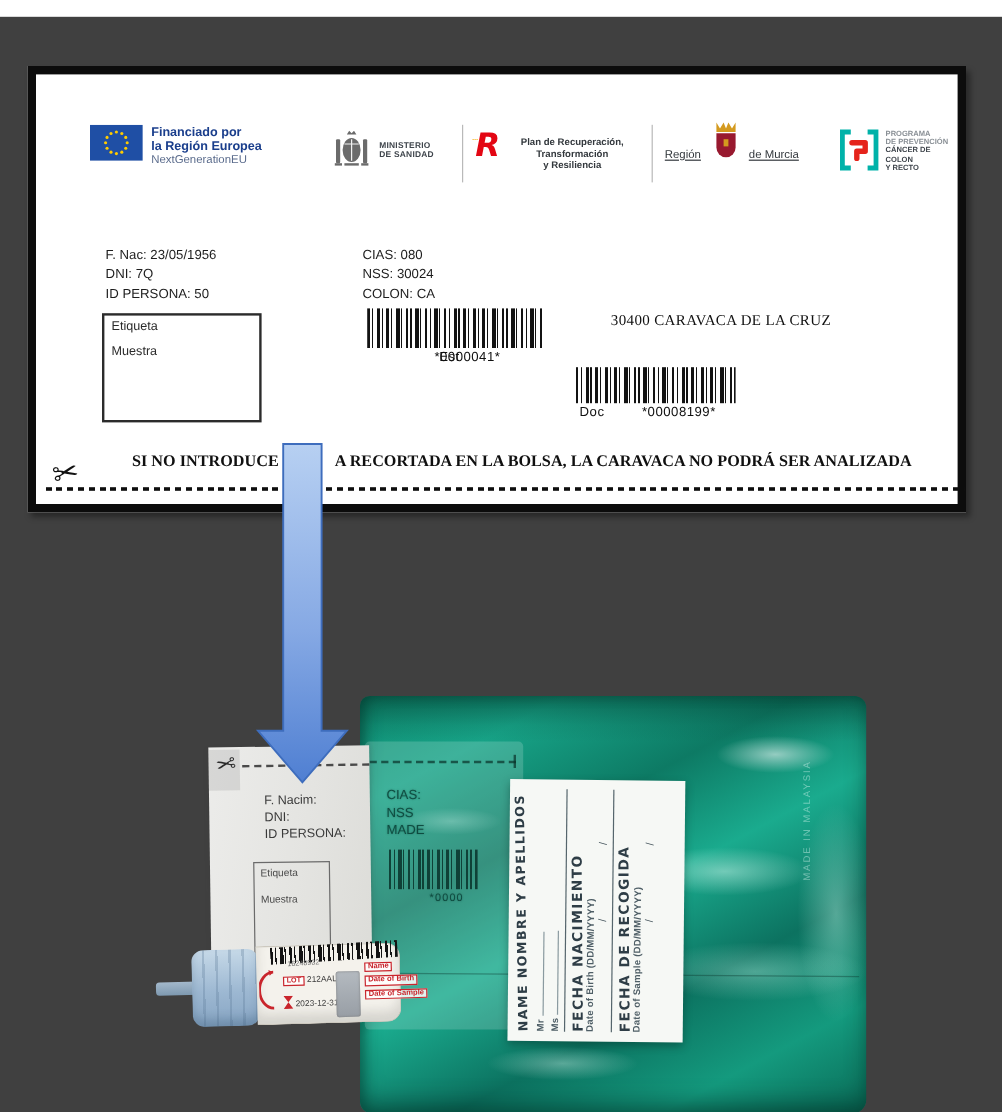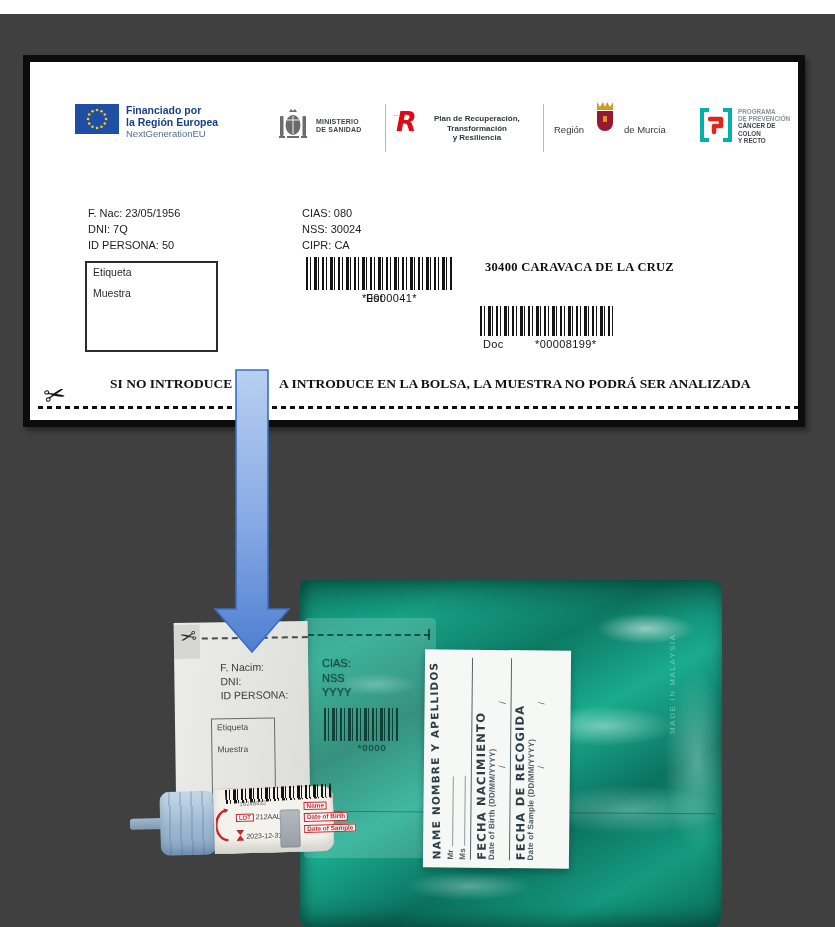--- a/index.html
+++ b/index.html
@@ -12,21 +12,21 @@
             border:7px solid #0c0c0c; background:#fff; z-index:10;
             box-shadow:3px 4px 5px rgba(0,0,0,0.40); }
   #letter .abs { position:absolute; }
 
   
   .logo-row-text { color:#1a3e8c; font-weight:bold; font-size:10.5px; line-height:12px; }
   .eu-sub { color:#5a6b8c; font-weight:normal; font-size:9.5px; }
   .gov-text { font-size:7px; line-height:8px; color:#3f454c; font-weight:bold; letter-spacing:.2px; }
   .divider { width:1px; background:#b9b9b9; }
   .plan-text { font-size:8px; line-height:9.5px; color:#33383d; font-weight:bold; }
-  .murcia-text { font-size:9.5px; color:#33383d; }
+  .murcia-text { font-size:9.5px; color:#33383d;text-decoration:underline; }
   .prog-text-a { font-size:6.3px; line-height:7.2px; color:#8a9096; font-weight:bold; }
   .prog-text-b { font-size:6.3px; line-height:7.2px; color:#3f454c; font-weight:bold; }
   .plan-r { font-family:"DejaVu Sans", sans-serif; font-style:italic; font-weight:bold;
             font-size:27px; color:#e30613; line-height:27px; }
   .plan-dots { position:absolute; left:-3px; top:3px; color:#f5a800; font-size:8px; letter-spacing:-1px; }
 
   
   .pdata { font-size:11px; line-height:16px; color:#1d1d1d; }
 
   
@@ -239,40 +239,40 @@
     </div>
 
     <div class="abs pdata" style="left:58px; top:143px;">
       <div>F. Nac: 23/05/1956</div>
       <div>DNI:  7Q</div>
       <div>ID PERSONA: 50</div>
     </div>
     <div class="abs pdata" style="left:272px; top:143px;">
       <div>CIAS: 080</div>
       <div>NSS: 30024</div>
-      <div>CIPR: CA</div>
+      <div>COLON: CA</div>
     </div>
 
     <div class="abs" id="etq-box">
       <div>Etiqueta</div>
       <div class="m">Muestra</div>
     </div>
 
     <div class="abs bc" style="left:276px; top:195px; width:148px; height:33px;"></div>
     <div class="abs bc-label" style="left:288px; top:230px;padding-left:48px;">Est</div>
     <div class="abs bc-label" style="left:332px; top:230px;">*0000041*</div>
 
-    <div class="abs serif" id="address" style="left:455px; top:198px;font-weight:bold;">30400  CARAVACA DE LA CRUZ</div>
+    <div class="abs serif" id="address" style="left:479px; top:198px;">30400  CARAVACA DE LA CRUZ</div>
 
     <div class="abs bc" style="left:450px; top:244px; width:133px; height:30px;"></div>
     <div class="abs bc-label" style="left:453px; top:276px;">Doc</div>
     <div class="abs bc-label" style="left:505px; top:276px;">*00008199*</div>
 
     <div class="abs serif warn" style="left:80px; top:314px;">SI NO INTRODUCE LA</div>
-    <div class="abs serif warn" style="left:249px; top:314px;">A INTRODUCE EN LA BOLSA, LA MUESTRA NO PODRÁ SER ANALIZADA</div>
+    <div class="abs serif warn" style="left:249px; top:314px;">A RECORTADA EN LA BOLSA, LA CARAVACA NO PODRÁ SER ANALIZADA</div>
 
     <div class="abs" id="cutline"></div>
     <div class="abs scissors" id="letter-scissors">✂</div>
   </div>
 
   <div id="down-arrow">
     <svg width="78" height="285" viewBox="0 0 78 285">
       <defs>
         <linearGradient id="ag" x1="0" y1="0" x2="0" y2="1">
           <stop offset="0" stop-color="#b7d0f2"></stop>
@@ -286,21 +286,21 @@
 
   <div id="bag-shadow"></div>
 
   <div id="bag">
     <div id="bag-paper-glow"></div>
     <div id="bag-dash"></div>
     <div id="bag-dash-tick"></div>
     <div id="bag-ids" class="bag-see">
       <div>CIAS:</div>
       <div>NSS</div>
-      <div>YYYY</div>
+      <div>MADE</div>
     </div>
     <div id="bag-bc" class="bc-dim"></div>
     <div id="bag-bc-txt" class="bag-see">*0000</div>
     <div id="made-in">MADE IN MALAYSIA</div>
     <div id="fill-line"></div>
   </div>
 
   <div id="paper">
     <div id="paper-tape"></div>
     <div id="paper-scissors" class="scissors">✂</div>

